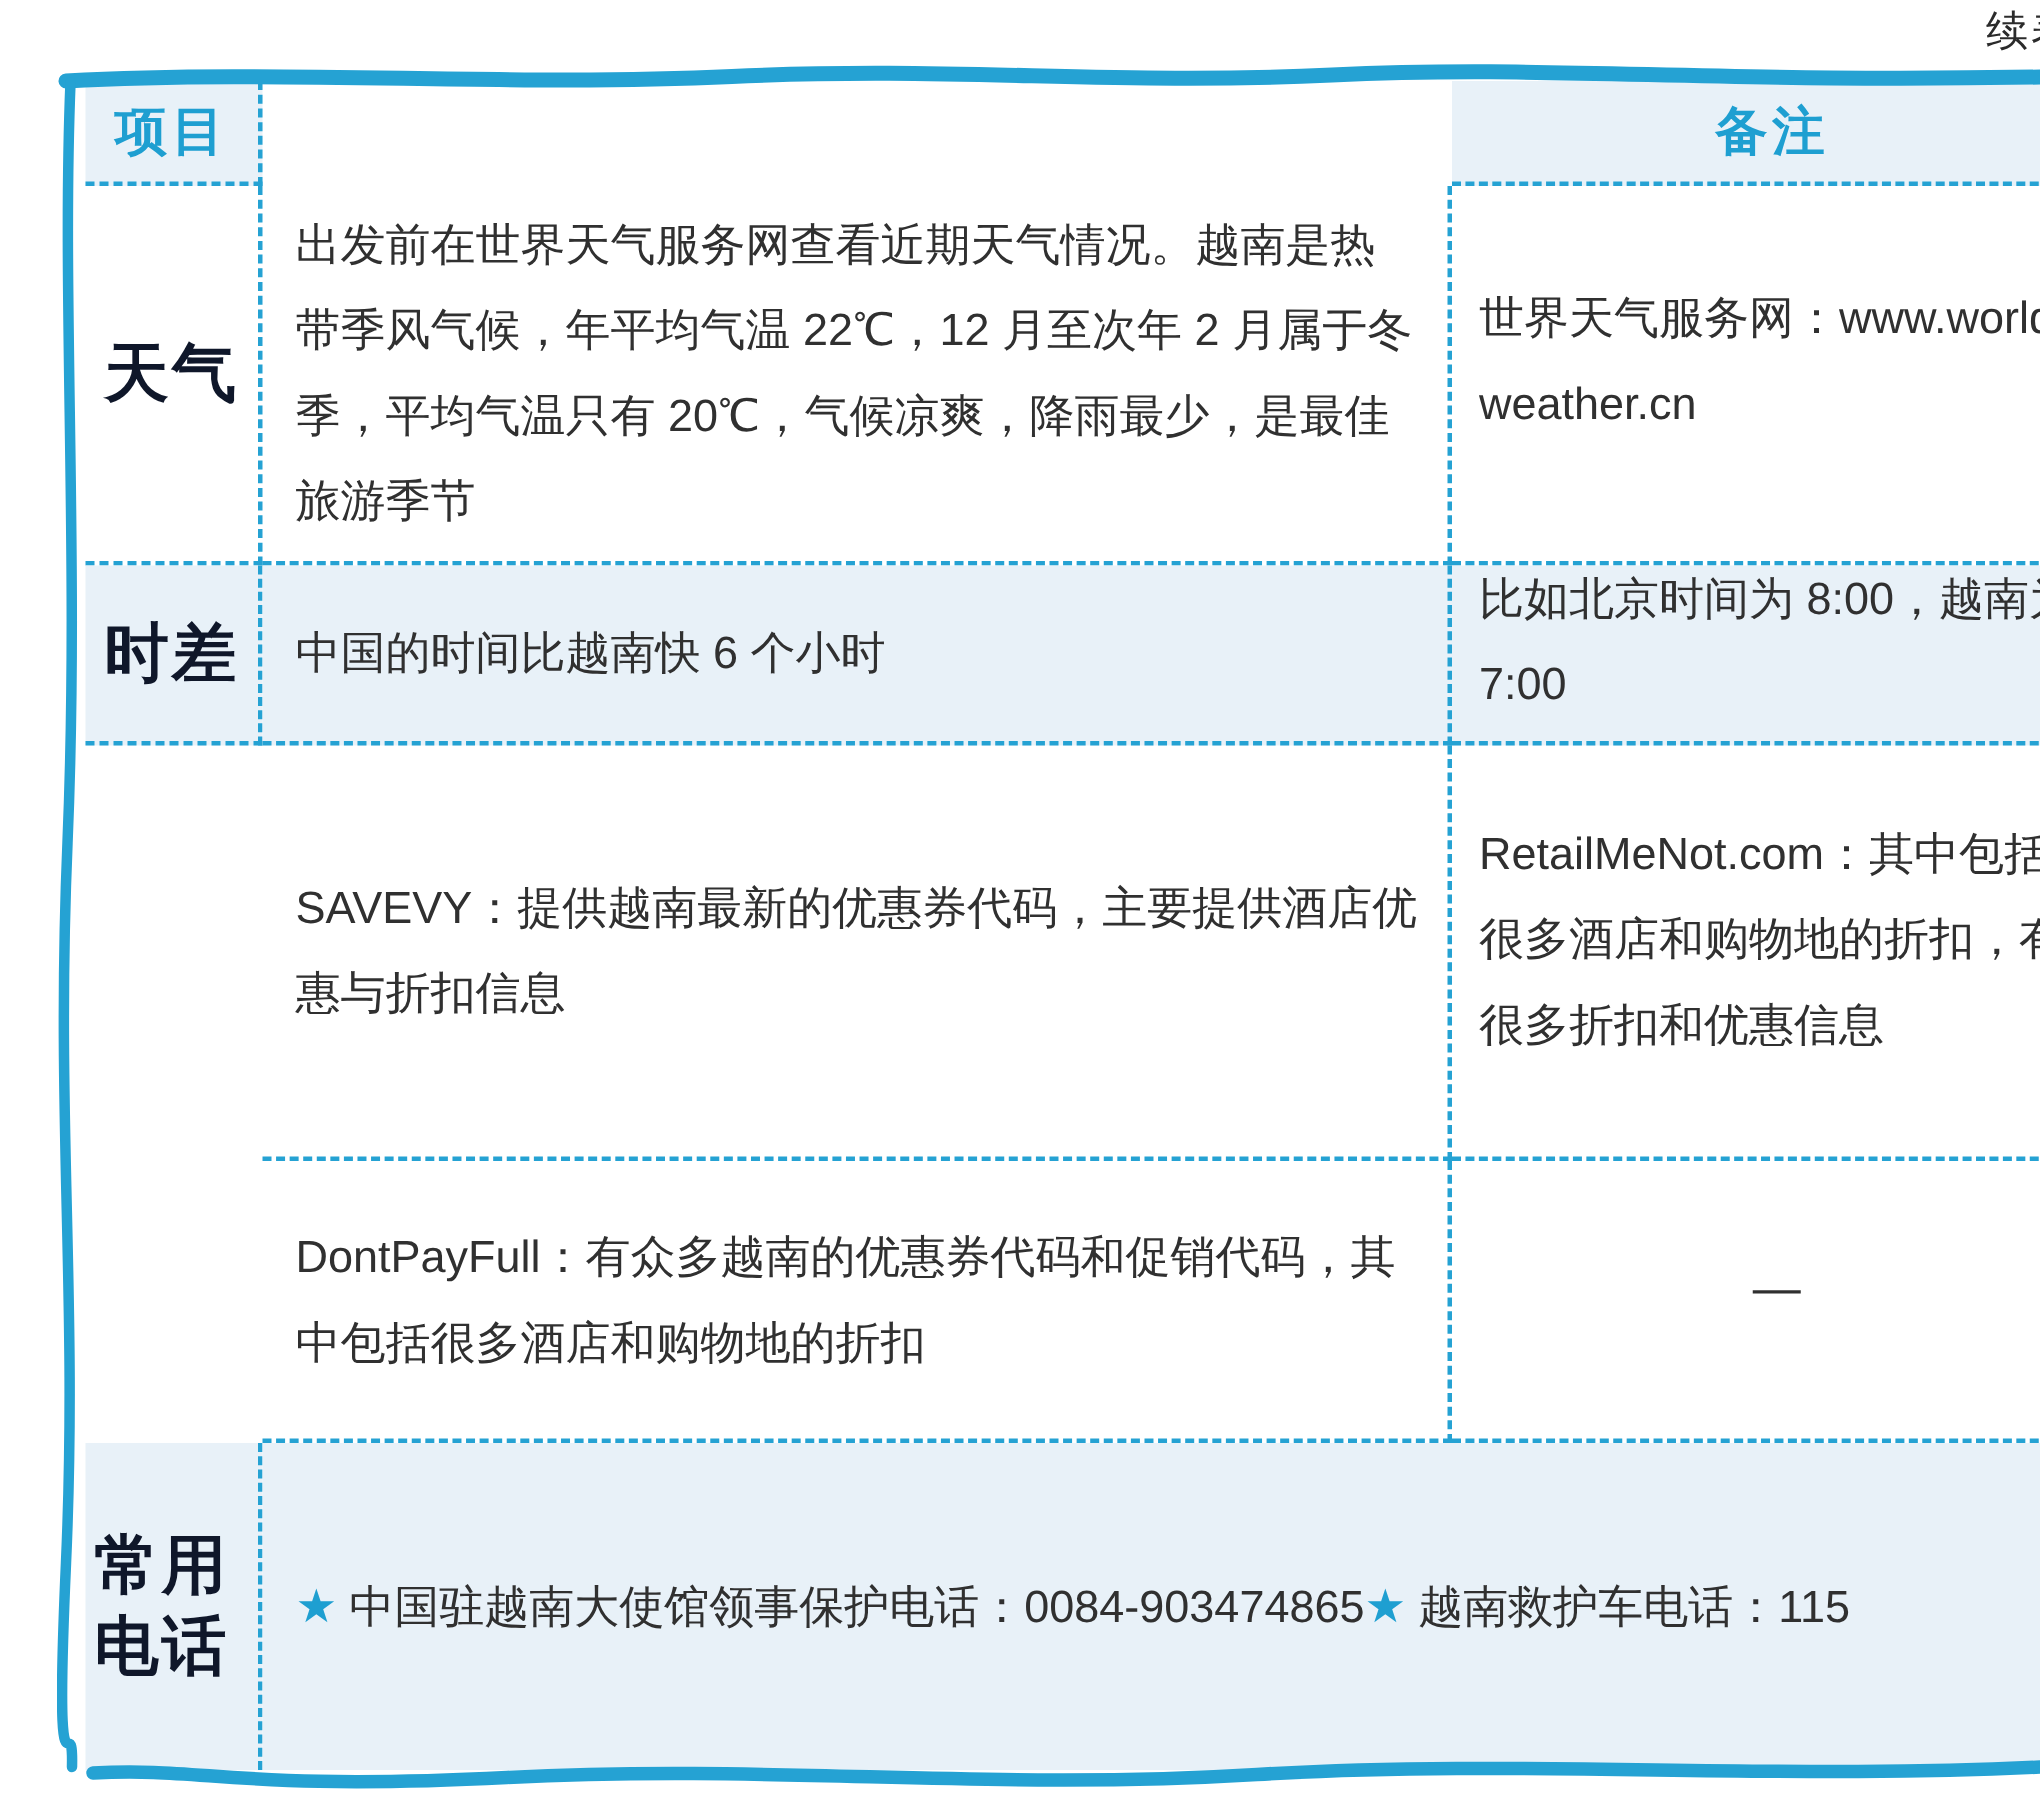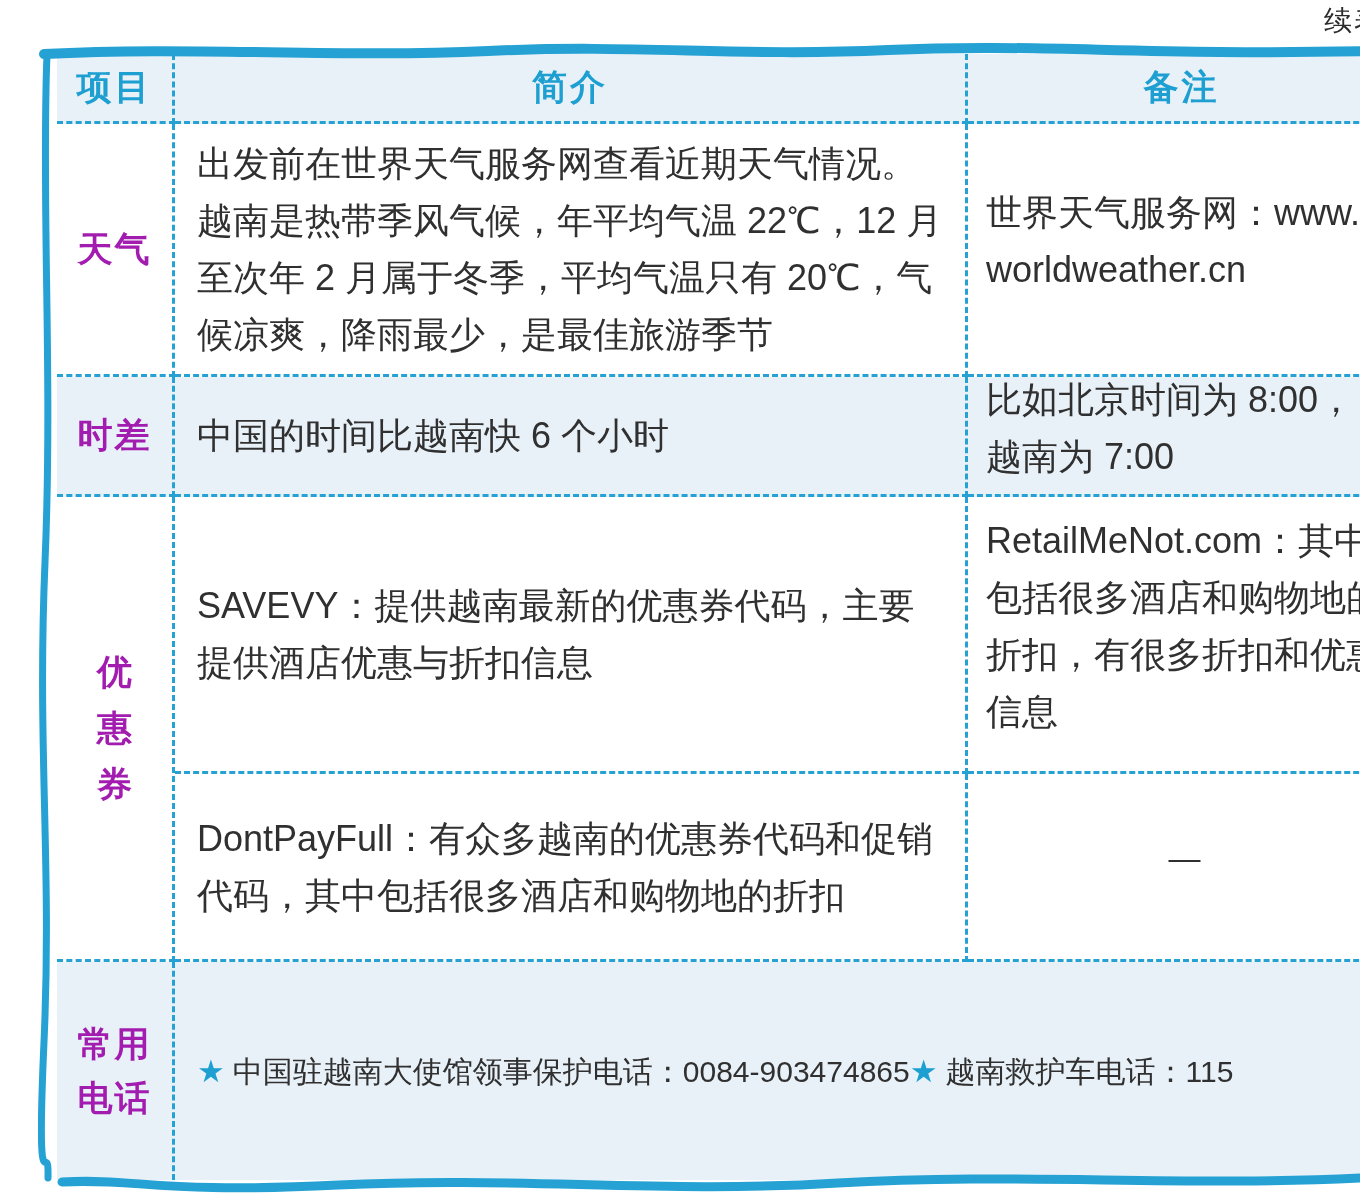--- a/index.html
+++ b/index.html
@@ -23,26 +23,26 @@
   .cell { display:flex; align-items:center; }
   .bg   { background:#e8f1f8; }
 
   .dash-r { border-right:3px dashed #25a2d3; }
   .dash-b { border-bottom:3px dashed #25a2d3; }
 
   .hcell { justify-content:center; }
   .htxt  { color:#1e9fd1; font-size:35px; font-weight:bold; letter-spacing:3px; }
 
   .label-cell { justify-content:center; }
-  .label { color:#a21caf; font-size:35px; font-weight:bold; text-align:center;
+  .label { color:#0f172a; font-size:43px; font-weight:bold; text-align:left;
            letter-spacing:2px; }
   .label-v { width:1.25em; word-break:break-all; line-height:56px; letter-spacing:0; }
   .label-2 { width:2.4em; word-break:break-all; line-height:54px; letter-spacing:2px; }
 
-  .body-txt { color:#303030; font-size:36px; line-height:57px; word-break:break-all; }
+  .body-txt { color:#303030; font-size:30px; line-height:57px; word-break:break-all; }
   .intro-cell { padding:10px 20px 10px 22px; }
   .note-cell  { padding:10px 12px 26px 18px; }
   .dash-cell  { justify-content:center; }
   .dash-cell .body-txt { font-size:32px; }
 
   .phone-cell { padding-left:22px; }
   .phone-list { display:flex; flex-direction:row; }
   .phone-line { color:#303030; font-size:30px; line-height:59px; white-space:nowrap; }
   .star { color:#1e9fd1; font-size:31px; margin-right:8px; }
 
@@ -61,23 +61,20 @@
 
   <div class="continued">续表</div>
 
   <div class="table-wrap">
 
     <div class="grid">
 
       <div class="cell hcell bg dash-r dash-b a-h1">
         <span class="htxt">项目</span>
       </div>
-      <div class="cell hcell bg dash-r dash-b a-h2">
-        <span class="htxt">简介</span>
-      </div>
       <div class="cell hcell bg dash-b a-h3">
         <span class="htxt">备注</span>
       </div>
 
       <div class="cell label-cell dash-r dash-b a-w1">
         <span class="label">天气</span>
       </div>
       <div class="cell intro-cell dash-r dash-b a-w2">
         <div class="body-txt">出发前在世界天气服务网查看近期天气情况。越南是热带季风气候，年平均气温 22℃，12 月至次年 2 月属于冬季，平均气温只有 20℃，气候凉爽，降雨最少，是最佳旅游季节</div>
       </div>
@@ -88,23 +85,20 @@
       <div class="cell label-cell bg dash-r dash-b a-t1">
         <span class="label">时差</span>
       </div>
       <div class="cell intro-cell bg dash-r dash-b a-t2">
         <div class="body-txt">中国的时间比越南快 6 个小时</div>
       </div>
       <div class="cell note-cell bg dash-b a-t3">
         <div class="body-txt">比如北京时间为 8:00，越南为 7:00</div>
       </div>
 
-      <div class="cell label-cell dash-r dash-b a-cl">
-        <span class="label label-v">优惠券</span>
-      </div>
       <div class="cell intro-cell dash-r dash-b a-s2">
         <div class="body-txt">SAVEVY：提供越南最新的优惠券代码，主要提供酒店优惠与折扣信息</div>
       </div>
       <div class="cell note-cell dash-b a-s3">
         <div class="body-txt">RetailMeNot.com：其中包括很多酒店和购物地的折扣，有很多折扣和优惠信息</div>
       </div>
       <div class="cell intro-cell dash-r dash-b a-d2">
         <div class="body-txt">DontPayFull：有众多越南的优惠券代码和促销代码，其中包括很多酒店和购物地的折扣</div>
       </div>
       <div class="cell note-cell dash-cell dash-b a-d3">

